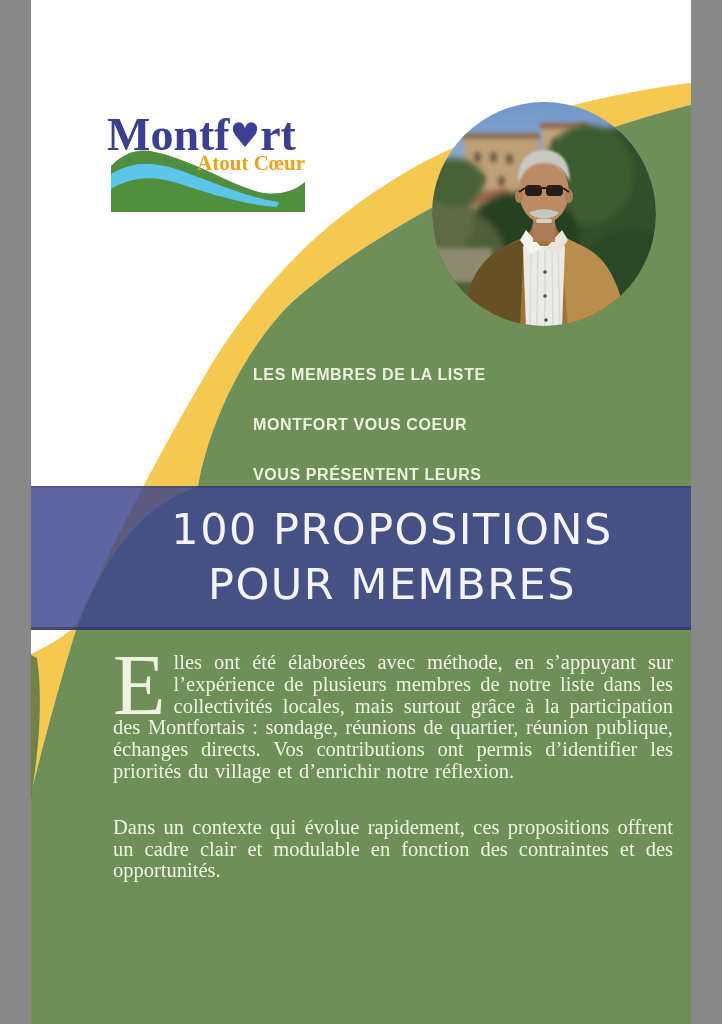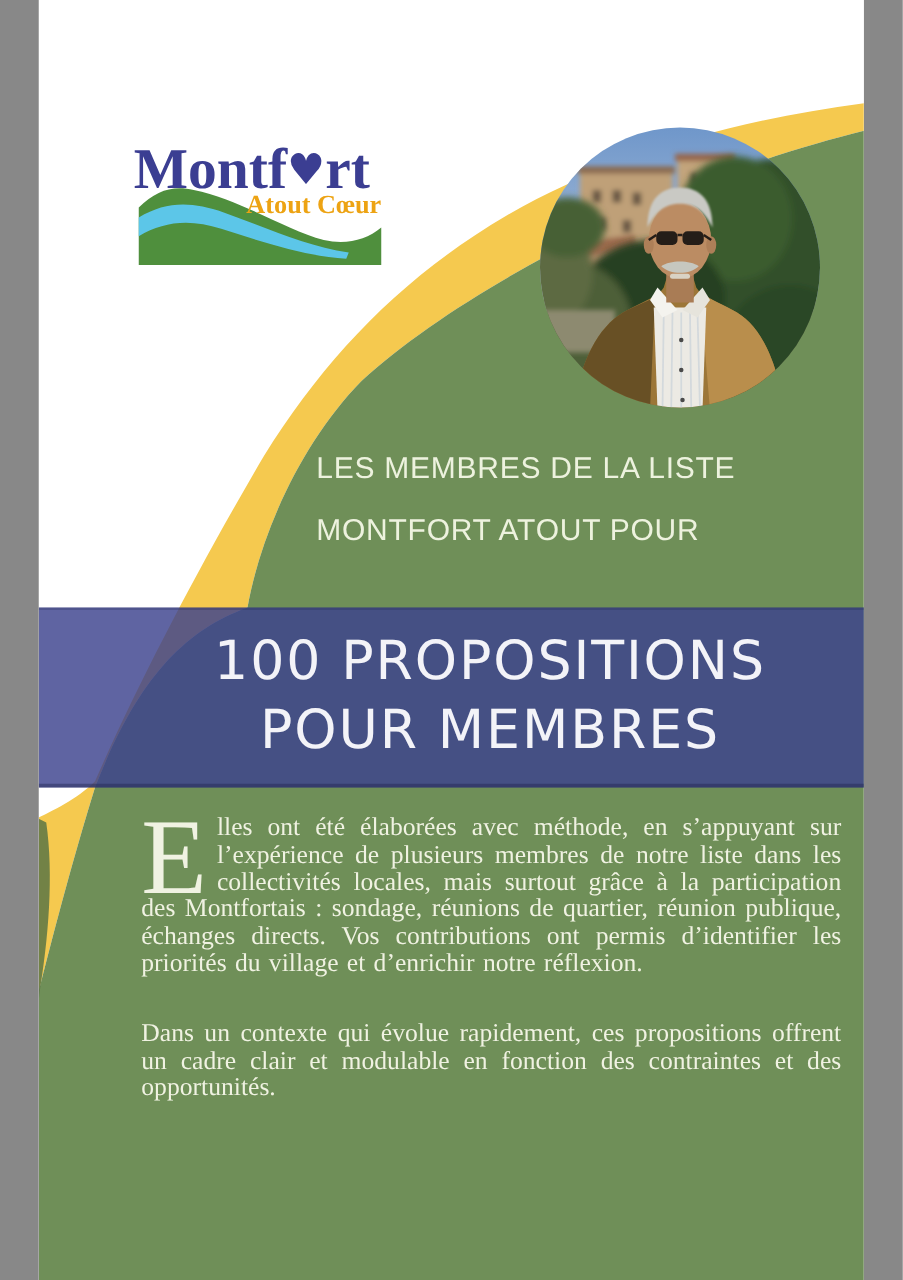--- a/index.html
+++ b/index.html
@@ -16,21 +16,21 @@
 
   
   #logo{left:76px;top:104px;width:204px;height:116px;}
 
   
   #portrait{left:399px;top:100px;width:228px;height:228px;}
 
   
   #intro{
     left:222px;top:350px;width:330px;
-    color:#edf2de;font-size:24px;font-weight:normal;
+    color:#edf2de;font-size:16px;font-weight:bold;
     letter-spacing:0.6px;line-height:50px;white-space:nowrap;
   }
 
   
   #band{
     left:0;top:486px;width:722px;height:144px;
     background:rgba(60,66,142,0.82);
     border-top:2px solid rgba(35,38,80,0.25);
     border-bottom:3px solid rgba(35,38,80,0.45);
     box-sizing:border-box;
@@ -187,21 +187,22 @@
           <line x1="112" y1="88" x2="116" y2="88" stroke="#241d18" stroke-width="2"></line>
           <line x1="95" y1="88" x2="89" y2="92" stroke="#241d18" stroke-width="2"></line>
           <line x1="133" y1="88" x2="139" y2="92" stroke="#241d18" stroke-width="2"></line>
         </g>
       </g>
     </g>
   </svg>
 
   <div id="intro" class="abs">
     <div>LES MEMBRES DE LA LISTE</div>
-    <div>MONTFORT ATOUT POUR</div>
+    <div>MONTFORT VOUS COEUR</div>
+    <div>VOUS PRÉSENTENT LEURS</div>
   </div>
 
   <div id="band" class="abs">
     <div class="inner">
       <div class="line">100 PROPOSITIONS</div>
       <div class="line">POUR MEMBRES</div>
     </div>
   </div>
 
   <div id="body-copy" class="abs">

